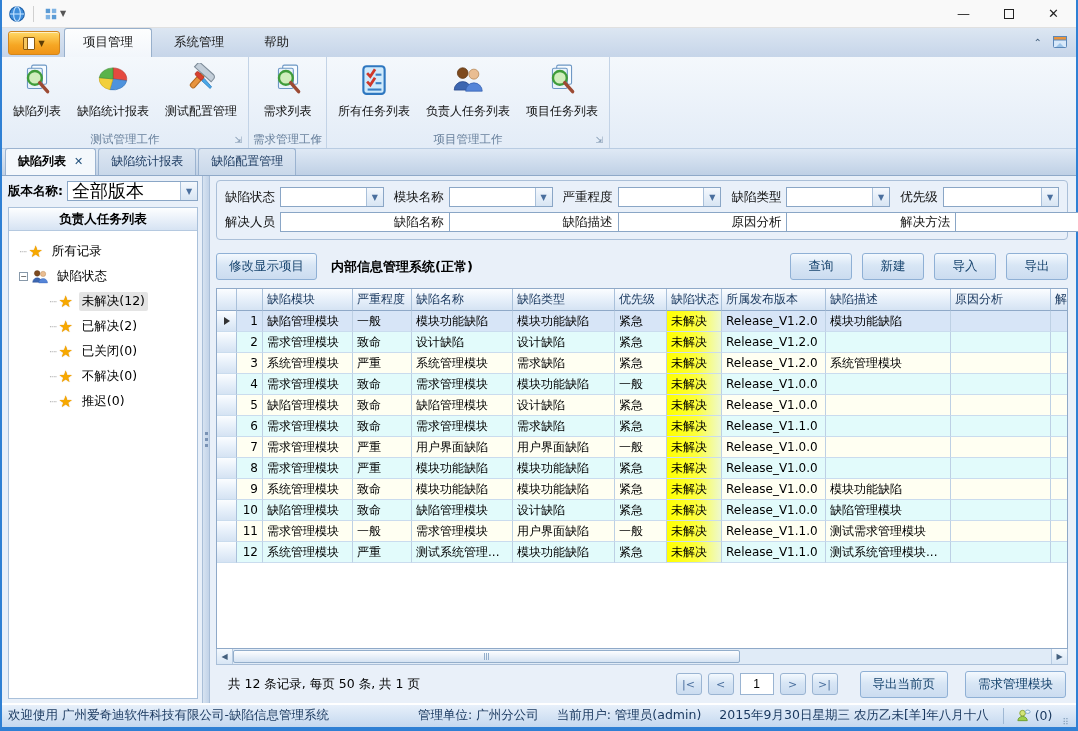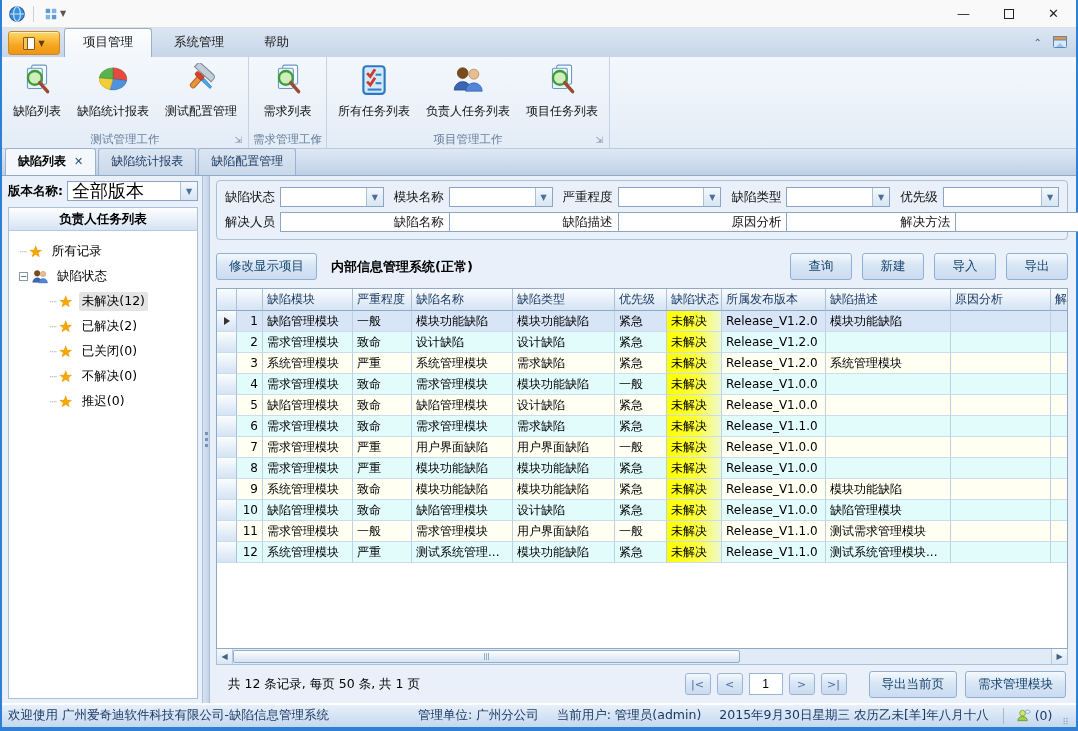--- a/index.html
+++ b/index.html
@@ -137,21 +137,21 @@
   .hs-thumb i { width:1px; height:7px; background:#93aecb; display:block; }
 
   
   .footer-row { height:38px; flex:0 0 auto; display:flex; align-items:center; padding:0 2px;justify-content:center; }
   .rec-summary { font-size:12.5px; margin-left:10px; }
   .pager { margin-left:auto; display:flex; align-items:center; gap:6px; }
   .pg-btn { width:26px; height:22px; display:flex; align-items:center; justify-content:center;
     background:linear-gradient(#f4f9fe,#d8e6f5 45%,#cbdcf0); border:1px solid #9ab4d2; border-radius:3px;
     color:#4a6f9e; font-size:11px; cursor:pointer; }
   .pg-input { width:34px; height:22px; border:1px solid #9ab4d2; text-align:center; font-size:12px; background:#fff; }
-  .export-btns { display:flex; gap:8px; margin-left:16px; }
+  .export-btns { display:flex; gap:17px; margin-left:16px; }
 
   
   .statusbar { height:28px; flex:0 0 auto; background:linear-gradient(#e9f1fb,#c4d8ef);
     border-top:1px solid #fff; box-shadow:inset 0 1px 0 #fff; border-bottom:4px solid #2f80d4;
     display:flex; align-items:center; color:#17365d; font-size:12.5px; padding:0 6px; }
   .sb-left { margin-right:auto; }
   .sb-item { margin-left:18px; white-space:nowrap; }
   .sb-sep { width:1px; height:16px; background:#9fb8d4; margin-left:14px; }
   .sb-msg { display:flex; align-items:center; gap:4px; margin-left:12px; }
   .sb-msg svg { width:15px; height:15px; }

